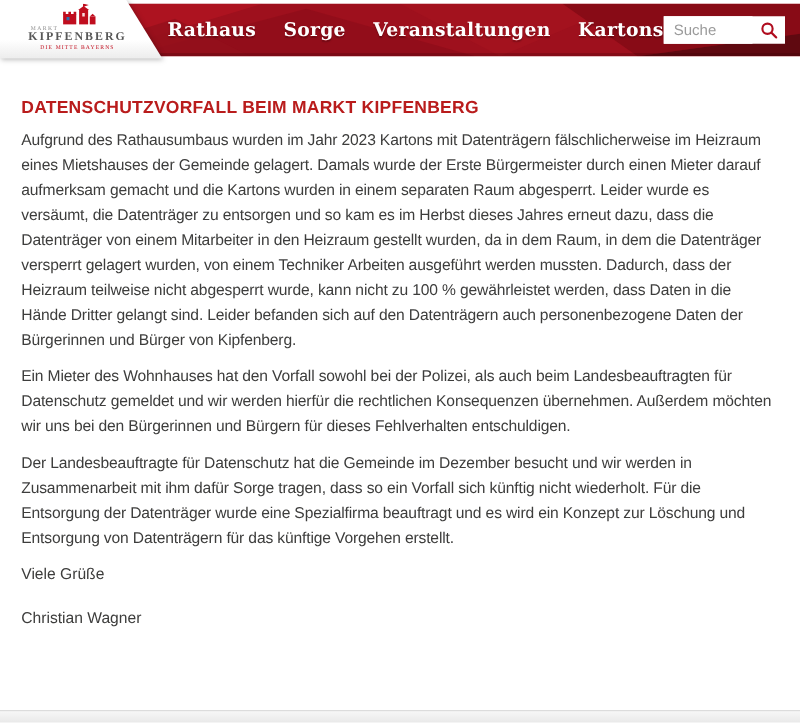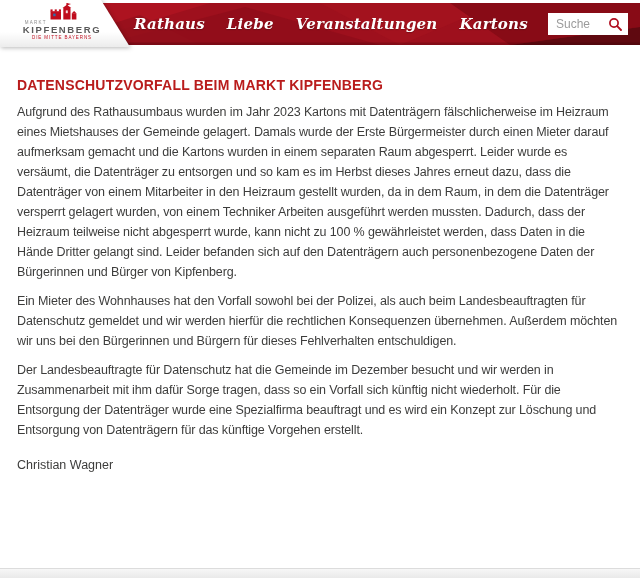--- a/index.html
+++ b/index.html
@@ -7,36 +7,36 @@
     font-family:"Liberation Sans", sans-serif; }
 
   
   .header { position:relative; width:640px; height:47px; background:#ffffff; }
 
   .nav-bar { position:absolute; left:70px; right:0; top:3px; height:42px;
     background:#9e101d; overflow:hidden; }
   .nav-texture { position:absolute; inset:0; width:100%; height:100%; display:block; }
 
   .nav-items { position:absolute; left:64px; top:0; height:100%;
-    display:flex; align-items:center; gap:22px; z-index:2;font-style:italic; }
+    display:flex; align-items:center; gap:22px; z-index:2; }
   .nav-item { color:#ffffff; font-family:"DejaVu Serif", serif; font-weight:700;
     font-size:15px; text-decoration:none; letter-spacing:.2px; cursor:pointer;
     text-shadow:0 1px 1px rgba(0,0,0,.25); }
 
-  .search-box { position:absolute; right:12px; top:10px; width:80px; height:22px;
+  .search-box { position:absolute; right:12px; top:10px; width:97px; height:22px;
     background:#ffffff; display:flex; align-items:center; z-index:3; }
   .search-input { flex:1; min-width:0; border:none; outline:none; height:100%;
     padding:0 0 0 8px; font-size:12px; color:#555;
     font-family:"Liberation Sans", sans-serif; }
   .search-input::placeholder { color:#9b9b9b; }
   .search-btn { width:26px; height:100%; border:none; background:transparent;
     display:flex; align-items:center; justify-content:center; cursor:pointer; }
 
   .logo-plate-shadow { position:absolute; left:0; top:0; z-index:4;
-    filter:drop-shadow(1px 1px 2px rgba(0,0,0,.28)); }
+    filter:drop-shadow(1px 1px 2px rgba(0,0,0,.28));font-family:Liberation Serif, serif; }
   .logo-plate { width:130px; height:47px;
     clip-path:polygon(0 0, 101px 0, 130px 47px, 0 47px);
     background:linear-gradient(180deg,#ffffff 0%,#ffffff 68%,#ececec 100%);
     display:flex; flex-direction:column; align-items:center; cursor:pointer; }
   .logo-inner { margin-left:-6px; display:flex; flex-direction:column; align-items:center; }
   .logo-castle { margin-top:3px; display:block; }
   .logo-markt { font-size:4.5px; color:#8d8d8d; letter-spacing:1.2px; line-height:5px;
     align-self:flex-start; margin-left:2px; }
   .logo-name { font-size:9.5px; font-weight:700; color:#585858; letter-spacing:1.6px;
     line-height:10px; }
@@ -69,21 +69,21 @@
       <polygon points="30,42 175,4 310,42" fill="#8c0c18" opacity="0.65"></polygon>
       <polygon points="250,0 430,0 330,42" fill="#a81320" opacity="0.5"></polygon>
       <polygon points="380,0 570,0 570,24 440,42" fill="#880b16"></polygon>
       <polygon points="440,42 570,24 570,42" fill="#5f0910"></polygon>
       <polygon points="0,34 70,12 130,42 0,42" fill="#93101c" opacity="0.8"></polygon>
       <rect x="0" y="39.5" width="570" height="2.5" fill="rgba(40,0,5,0.22)"></rect>
     </svg>
 
     <div class="nav-items">
       <a class="nav-item">Rathaus</a>
-      <a class="nav-item">Liebe</a>
+      <a class="nav-item">Sorge</a>
       <a class="nav-item">Veranstaltungen</a>
       <a class="nav-item">Kartons</a>
     </div>
 
     <div class="search-box">
       <input class="search-input" type="text" placeholder="Suche" style="">
       <button class="search-btn">
         <svg width="14" height="14" viewBox="0 0 14 14" aria-hidden="true">
           <circle cx="6" cy="6" r="4.1" fill="none" stroke="#b00d1f" stroke-width="1.7"></circle>
           <line x1="9.2" y1="9.2" x2="13" y2="13" stroke="#b00d1f" stroke-width="1.9" stroke-linecap="round"></line>
@@ -120,16 +120,17 @@
       </div>
     </div>
   </div>
 </div>
 
 <main class="content">
   <h1 class="page-title">DATENSCHUTZVORFALL BEIM MARKT KIPFENBERG</h1>
   <p class="body-par">Aufgrund des Rathausumbaus wurden im Jahr 2023 Kartons mit Datenträgern fälschlicherweise im Heizraum eines Mietshauses der Gemeinde gelagert. Damals wurde der Erste Bürgermeister durch einen Mieter darauf aufmerksam gemacht und die Kartons wurden in einem separaten Raum abgesperrt. Leider wurde es versäumt, die Datenträger zu entsorgen und so kam es im Herbst dieses Jahres erneut dazu, dass die Datenträger von einem Mitarbeiter in den Heizraum gestellt wurden, da in dem Raum, in dem die Datenträger versperrt gelagert wurden, von einem Techniker Arbeiten ausgeführt werden mussten. Dadurch, dass der Heizraum teilweise nicht abgesperrt wurde, kann nicht zu 100 % gewährleistet werden, dass Daten in die Hände Dritter gelangt sind. Leider befanden sich auf den Datenträgern auch personenbezogene Daten der Bürgerinnen und Bürger von Kipfenberg.</p>
   <p class="body-par">Ein Mieter des Wohnhauses hat den Vorfall sowohl bei der Polizei, als auch beim Landesbeauftragten für Datenschutz gemeldet und wir werden hierfür die rechtlichen Konsequenzen übernehmen. Außerdem möchten wir uns bei den Bürgerinnen und Bürgern für dieses Fehlverhalten entschuldigen.</p>
   <p class="body-par">Der Landesbeauftragte für Datenschutz hat die Gemeinde im Dezember besucht und wir werden in Zusammenarbeit mit ihm dafür Sorge tragen, dass so ein Vorfall sich künftig nicht wiederholt. Für die Entsorgung der Datenträger wurde eine Spezialfirma beauftragt und es wird ein Konzept zur Löschung und Entsorgung von Datenträgern für das künftige Vorgehen erstellt.</p>
+  <p class="closing">Viele Grüße</p>
   <p class="signature">Christian Wagner</p>
 </main>
 
 <div class="footer-strip"></div>
 
 </body></html>

